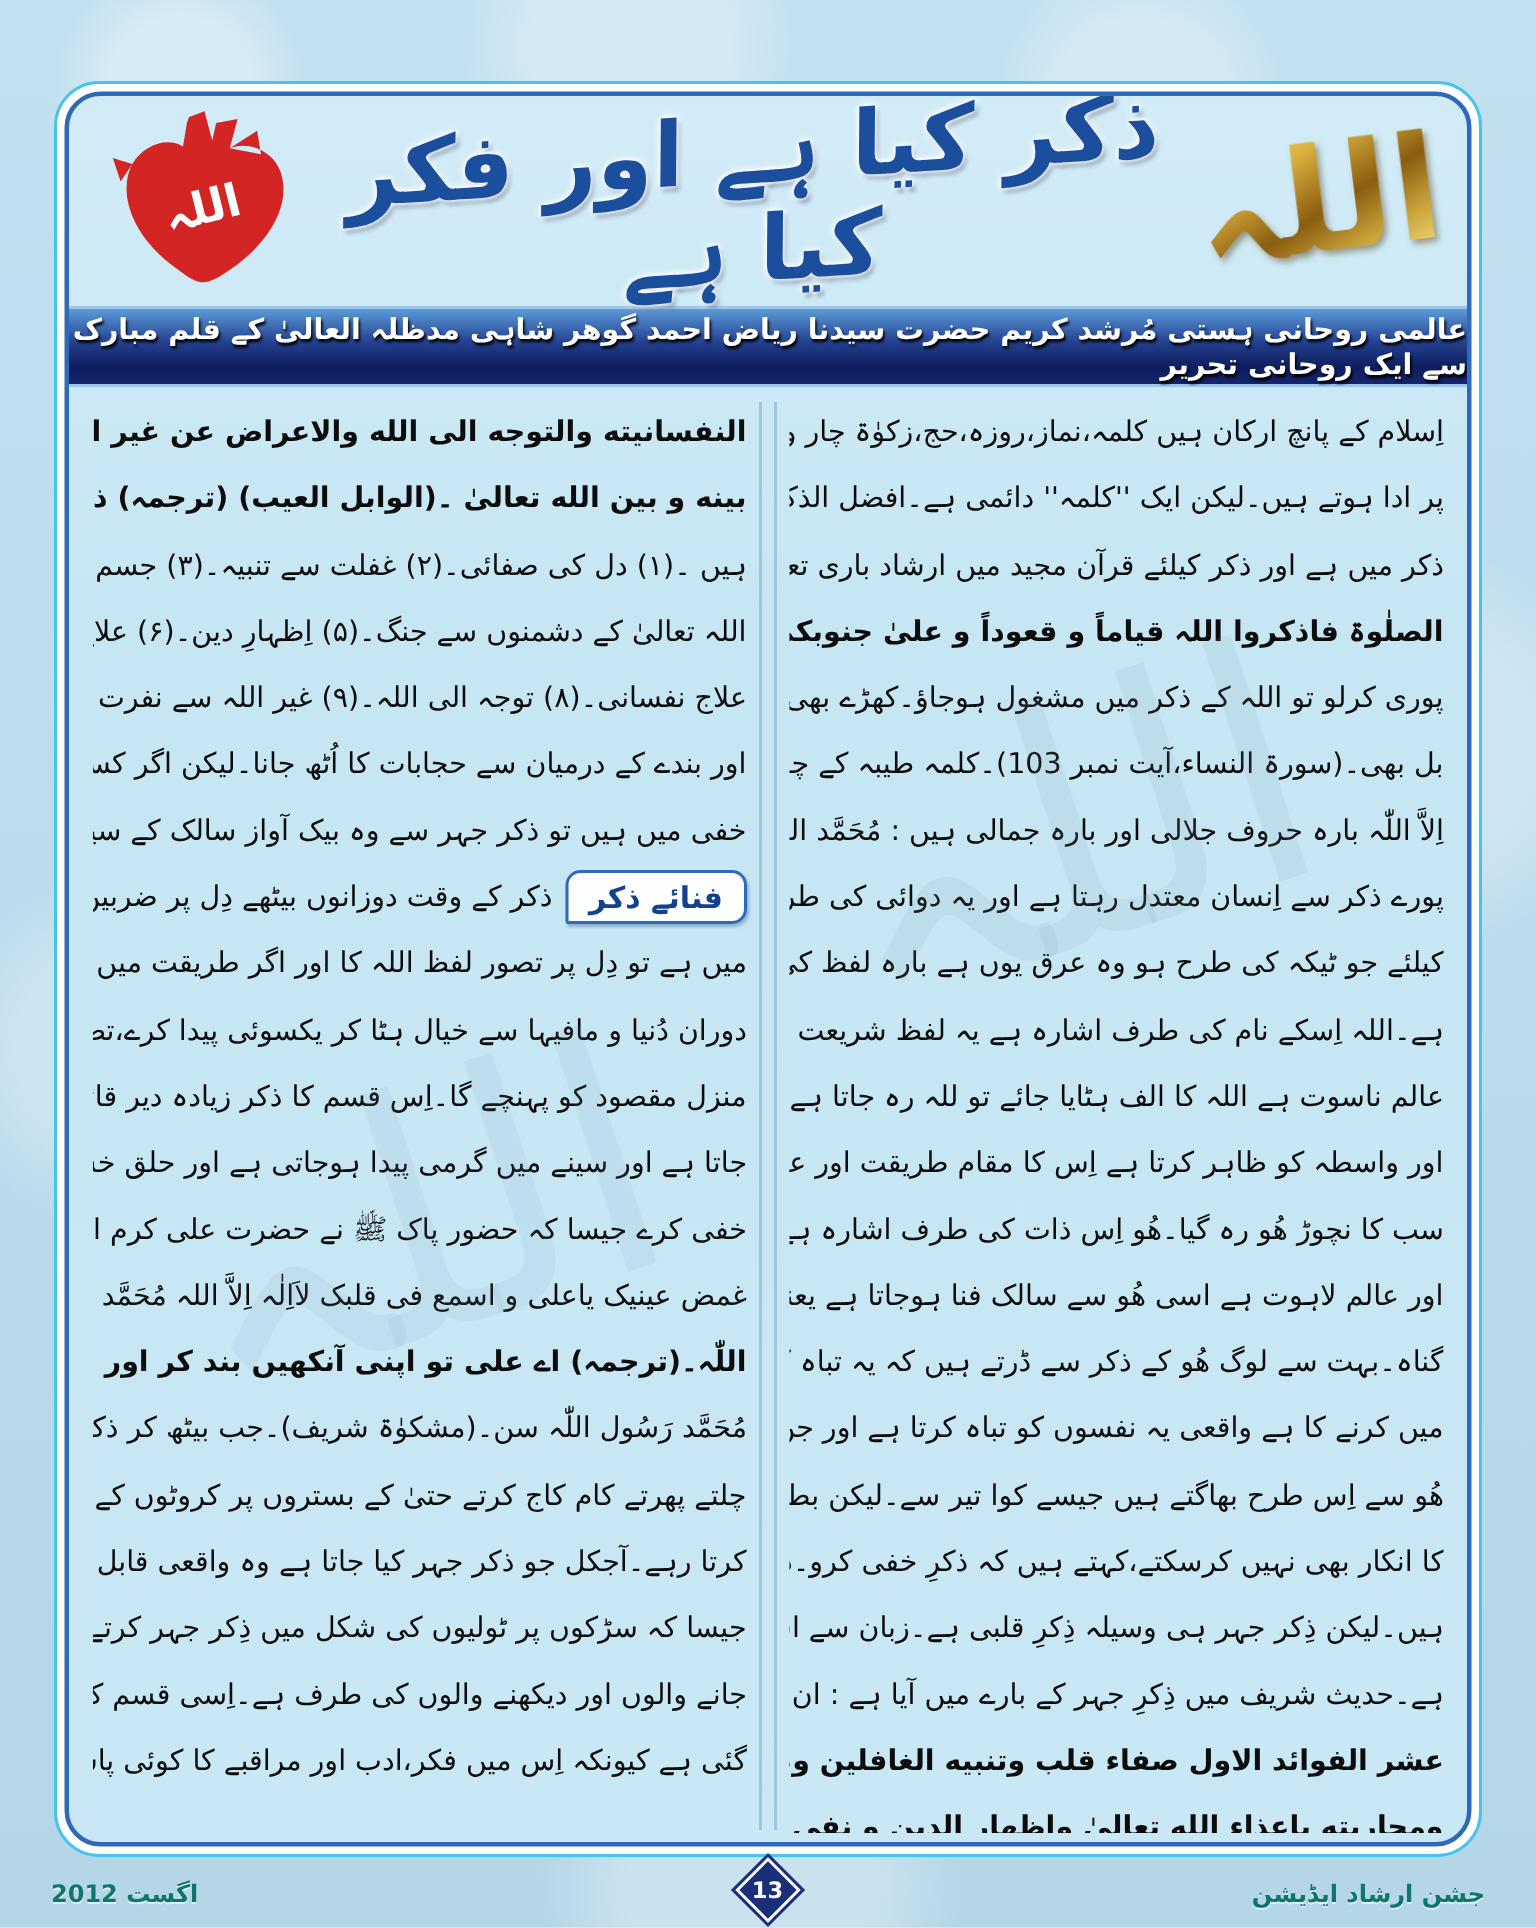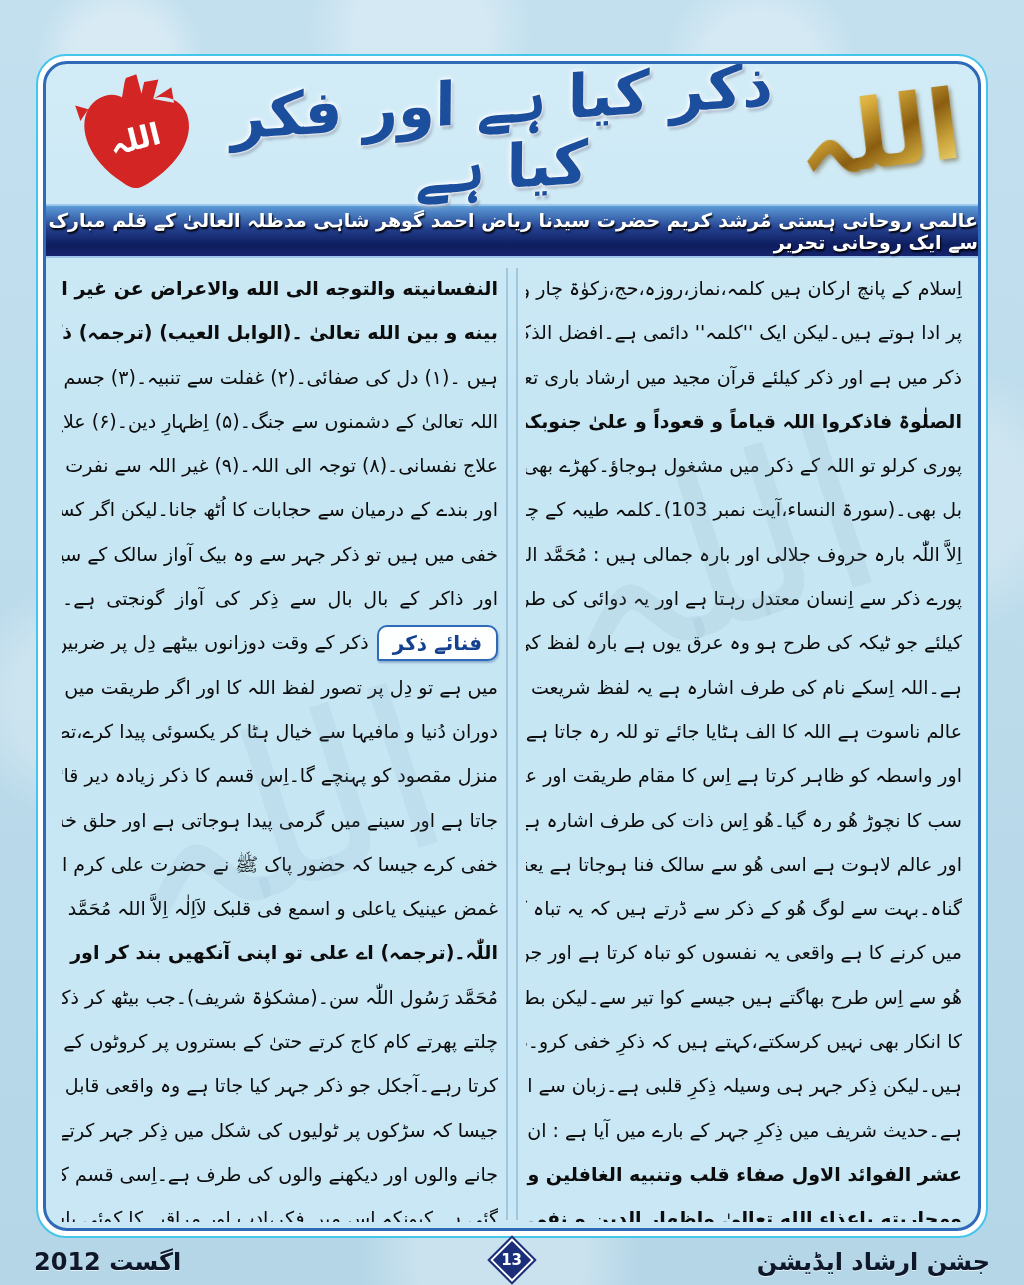--- a/index.html
+++ b/index.html
@@ -94,21 +94,21 @@
     box-shadow:1px 2px 2px rgba(40,80,140,.35);
   }
   .method-line .line{flex:1;height:auto;}
   
   .footer{
     position:absolute;left:0;right:0;bottom:0;height:46px;
     display:flex;align-items:center;justify-content:space-between;
     padding:0 34px;direction:ltr;
   }
   .footer-date,.footer-edition{
-    color:#0f172a;font-size:24px;font-weight:bold;direction:rtl;
+    color:#0f766e;font-size:16px;font-weight:bold;direction:rtl;
     text-shadow:0 1px 0 rgba(255,255,255,.6);
   }
   .page-num-wrap{
     position:absolute;left:50%;top:46%;transform:translate(-50%,-50%);
   }
   .diamond{
     width:27px;height:27px;background:#1b2e7a;transform:rotate(45deg);
     border:2px solid #fff;outline:2px solid #1b2e7a;
     display:flex;align-items:center;justify-content:center;
   }
@@ -173,21 +173,20 @@
       <div class="col col-left">
         <div class="p1">
 
         <div class="line">النفسانیته والتوجه الی الله والاعراض عن غیر الله تعالیٰ رفع الحجاب</div>
             <div class="line">بینه و بین الله تعالیٰ ۔(الوابل العیب) (ترجمہ) ذکرِ جہر میں دس فائدے</div>
             <div class="line">ہیں ۔(۱) دل کی صفائی۔(۲) غفلت سے تنبیہ۔(۳) جسم کی صحت۔(۴)</div>
             <div class="line">اللہ تعالیٰ کے دشمنوں سے جنگ۔(۵) اِظہارِ دین۔(۶) علاج شیطانی۔(۷)</div>
             <div class="line">علاج نفسانی۔(۸) توجہ الی اللہ۔(۹) غیر اللہ سے نفرت۔(۱۰) خدا</div>
             <div class="line">اور بندے کے درمیان سے حجابات کا اُٹھ جانا۔لیکن اگر کسی کے ہفت اندام ذکر</div>
             <div class="line">خفی میں ہیں تو ذکر جہر سے وہ بیک آواز سالک کے سینے میں شور برپا کردیتے ہیں</div>
-            <div class="line">اور ذاکر کے بال بال سے ذِکر کی آواز گونجتی ہے۔</div>
           </div>
         <div class="method-line">
           <span class="method-box">فنائے ذکر</span>
           <div class="line">ذکر کے وقت دوزانوں بیٹھے دِل پر ضربیں لگائے اگر شریعت</div>
         </div>
         <div class="p2">
 
         <div class="line">میں ہے تو دِل پر تصور لفظ اللہ کا اور اگر طریقت میں ہے تو لفظ اللہ جمائے ذکر کے</div>
             <div class="line">دوران دُنیا و مافیہا سے خیال ہٹا کر یکسوئی پیدا کرے،تصور خیال اور ذِکر سے جلد</div>
             <div class="line">منزل مقصود کو پہنچے گا۔اِس قسم کا ذکر زیادہ دیر قائم نہیں رہ سکتا کیونکہ سانس پھول</div>

